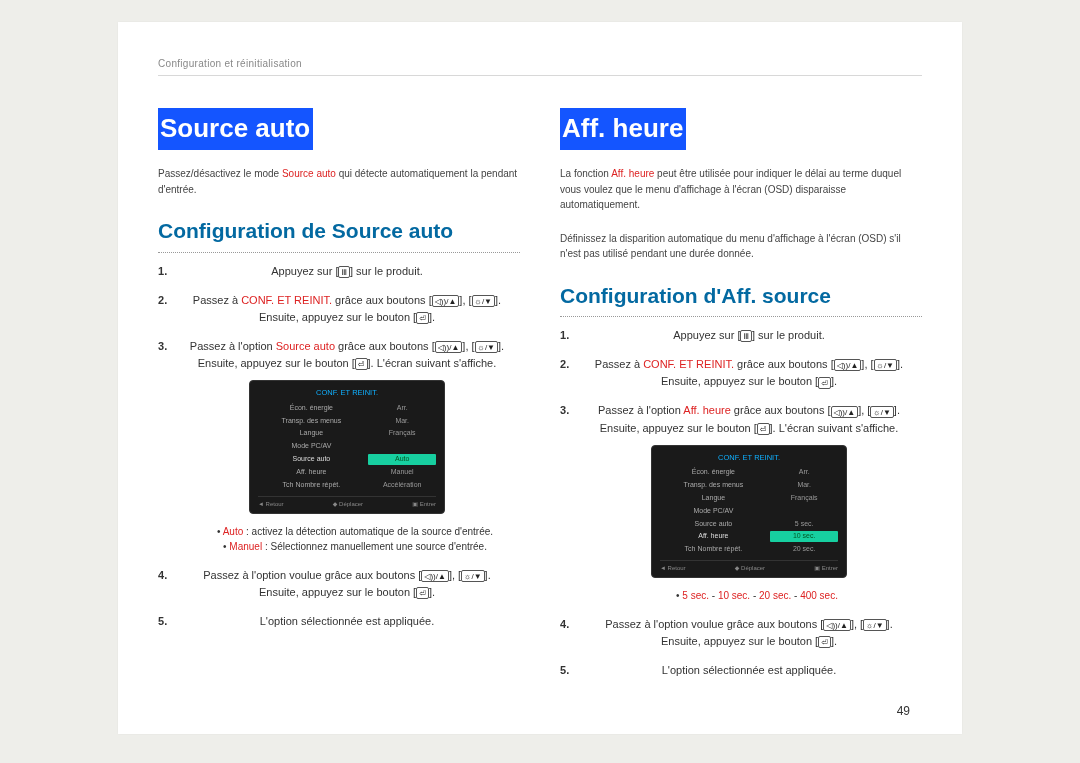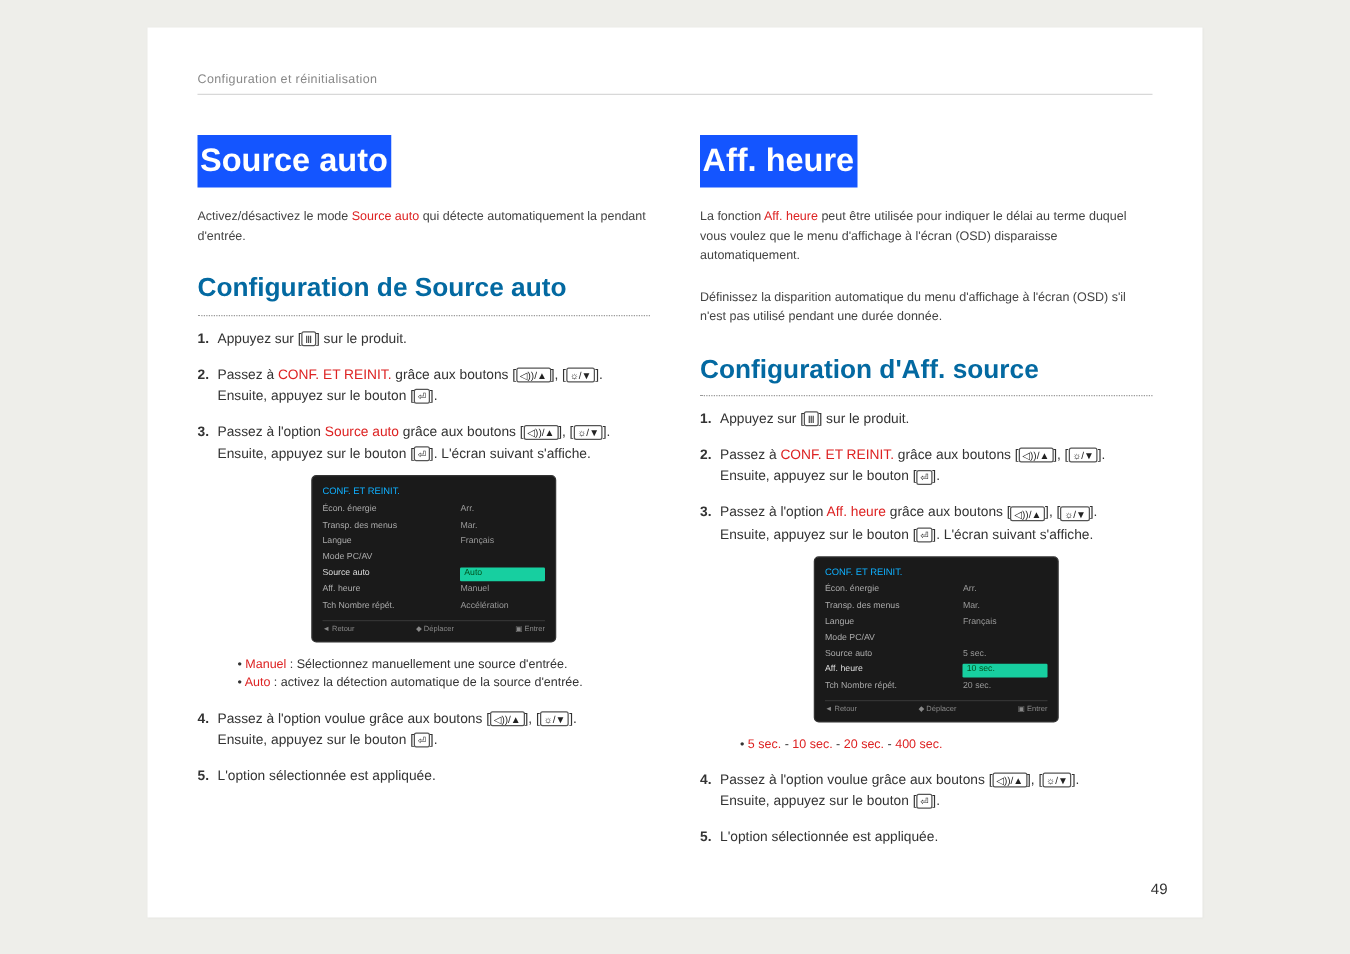--- a/index.html
+++ b/index.html
@@ -72,20 +72,21 @@
     list-style: none;
     counter-reset: st;
     margin-left: 0;
     font-size: 11px;
   }
   ol.steps > li {
     counter-increment: st;
     margin-bottom: 12px;
     position: relative;
     padding-left: 16px;
+    text-align: center;
   }
   ol.steps > li::before {
     content: counter(st) ".";
     position: absolute;
     left: 0;
     font-weight: bold;
   }
   ul.bul {
     list-style: none;
     margin: 6px 0 10px 16px;
@@ -108,37 +109,37 @@
   }
   .osd .title { color: #0fb0ff; font-size: 7.5px; margin-bottom: 3px; }
   .osd .row { display:flex; justify-content:space-between; padding: 1px 0; }
   .osd .row span:first-child { width: 60%; color:#aaa; }
   .osd .row span:last-child { width: 38%; color:#999; }
   .osd .hl span:last-child { background:#17cfa0; color:#052; padding:0 3px; border-radius:1px; }
   .osd .hlrow span:first-child { color:#ddd; }
   .osd .foot { display:flex; justify-content:space-between; font-size:6px; color:#888; margin-top:4px; border-top:1px solid #333; padding-top:3px;}
   .pagenum {
     position: absolute;
-    right: 28px;
+    right: 52px;
     bottom: 16px;
     font-size: 12px;
     color: #333;
   }
 </style>
 </head>
 <body>
 
 <div class="page">
   <div class="breadcrumb">Configuration et réinitialisation</div>
 
   <div class="cols">
 
     <div class="col">
       <div class="h1">Source auto</div>
-      <p class="para"><span>Activez/désactivez le mode </span><span class="red">Source auto</span><span> qui détecte automatiquement la pendant d'entrée.</span></p>
+      <p class="para"><span>Passez/désactivez le mode </span><span class="red">Source auto</span><span> qui détecte automatiquement la pendant d'entrée.</span></p>
       <div class="h2">Configuration de Source auto</div>
 
       <ol class="steps">
         <li><span>Appuyez sur [</span><span class="icon">Ⅲ</span><span>] sur le produit.</span></li>
         <li><span>Passez à </span><span class="red">CONF. ET REINIT.</span><span> grâce aux boutons [</span><span class="icon">◁))/▲</span><span>], [</span><span class="icon">☼/▼</span><span>].</span><br><span>Ensuite, appuyez sur le bouton [</span><span class="icon">⏎</span><span>].</span></li>
         <li><span>Passez à l'option </span><span class="red">Source auto</span><span> grâce aux boutons [</span><span class="icon">◁))/▲</span><span>], [</span><span class="icon">☼/▼</span><span>].</span><br><span>Ensuite, appuyez sur le bouton [</span><span class="icon">⏎</span><span>]. L'écran suivant s'affiche.</span>
           
           <div class="osd">
             <div class="title">CONF. ET REINIT.</div>
             <div class="row">
@@ -169,22 +170,22 @@
                 <span>Tch Nombre répét.</span>
                 <span>Accélération</span>
               </div>
             <div class="foot">
                 <span>◄ <span>Retour</span></span>
                 <span>◆ <span>Déplacer</span></span>
                 <span>▣ <span>Entrer</span></span>
               </div>
           </div>
           <ul class="bul">
+            <li><span class="red">Auto</span><span> : activez la détection automatique de la source d'entrée.</span></li>
             <li><span class="red">Manuel</span><span> : Sélectionnez manuellement une source d'entrée.</span></li>
-            <li><span class="red">Auto</span><span> : activez la détection automatique de la source d'entrée.</span></li>
           </ul>
         </li>
         <li><span>Passez à l'option voulue grâce aux boutons [</span><span class="icon">◁))/▲</span><span>], [</span><span class="icon">☼/▼</span><span>].</span><br><span>Ensuite, appuyez sur le bouton [</span><span class="icon">⏎</span><span>].</span></li>
         <li>L'option sélectionnée est appliquée.</li>
       </ol>
     </div>
 
     <div class="col">
       <div class="h1">Aff. heure</div>
       <p class="para"><span>La fonction </span><span class="red">Aff. heure</span><span> peut être utilisée pour indiquer le délai au terme duquel vous voulez que le menu d'affichage à l'écran (OSD) disparaisse automatiquement.</span></p>

